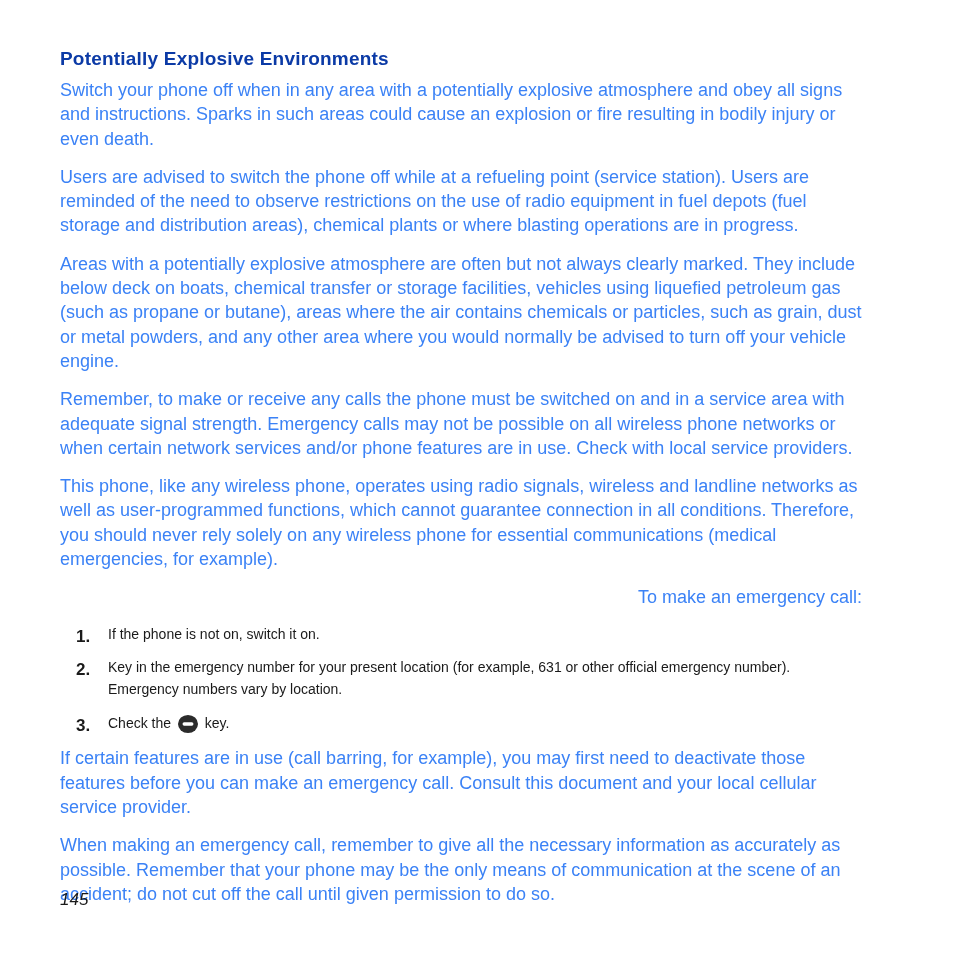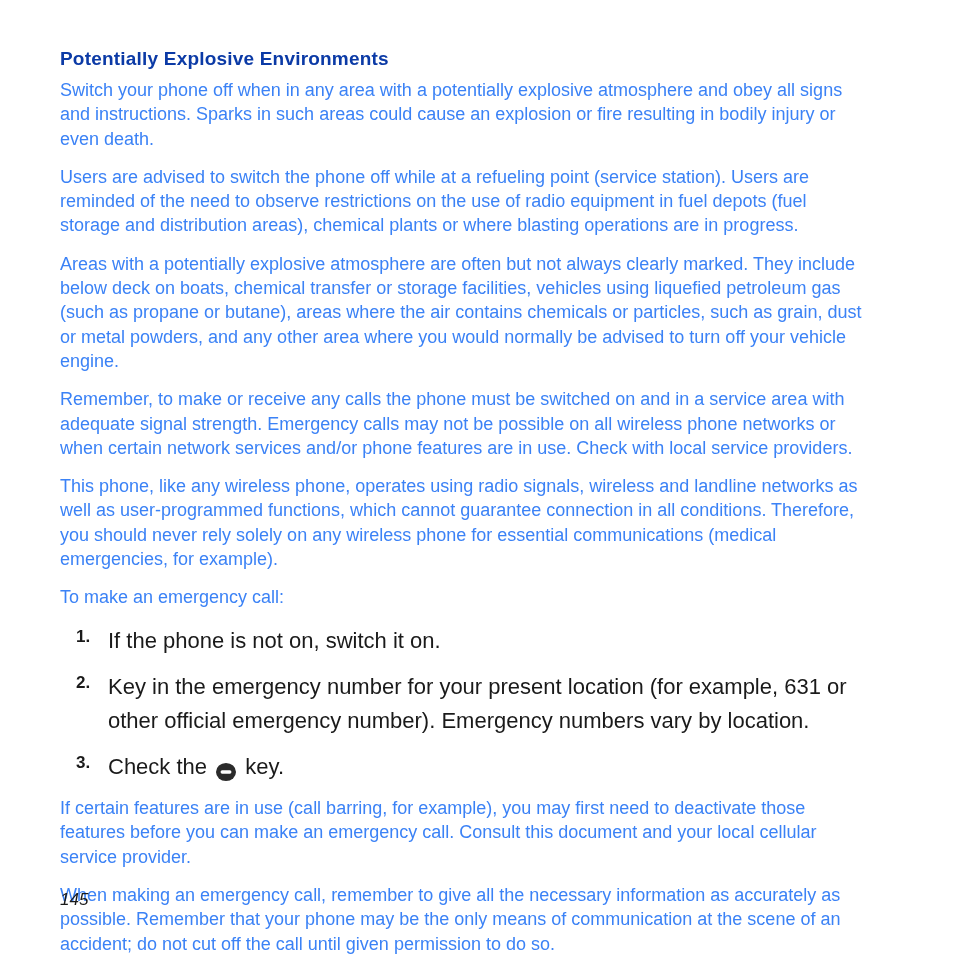--- a/index.html
+++ b/index.html
@@ -28,31 +28,32 @@
   }
   p.body {
     font-size: 18px;
     line-height: 1.35;
     margin: 0 0 14px 0;
     color: #3b82f6;
     font-stretch: condensed;
   }
   p.lead {
     margin-top: 4px;
+    text-align: right;
   }
   ol.steps {
     list-style: none;
     padding: 0 0 0 28px;
     margin: 0 0 12px 0;
     counter-reset: step;
   }
   ol.steps li {
     counter-increment: step;
     position: relative;
-    font-size: 22px;
+    font-size: 14px;
     line-height: 1.55;
     margin: 8px 0 12px 0;
     padding-left: 20px;
   }
   ol.steps li::before {
     content: counter(step) ".";
     position: absolute;
     left: -12px;
     top: 0;
     font-weight: 700;

